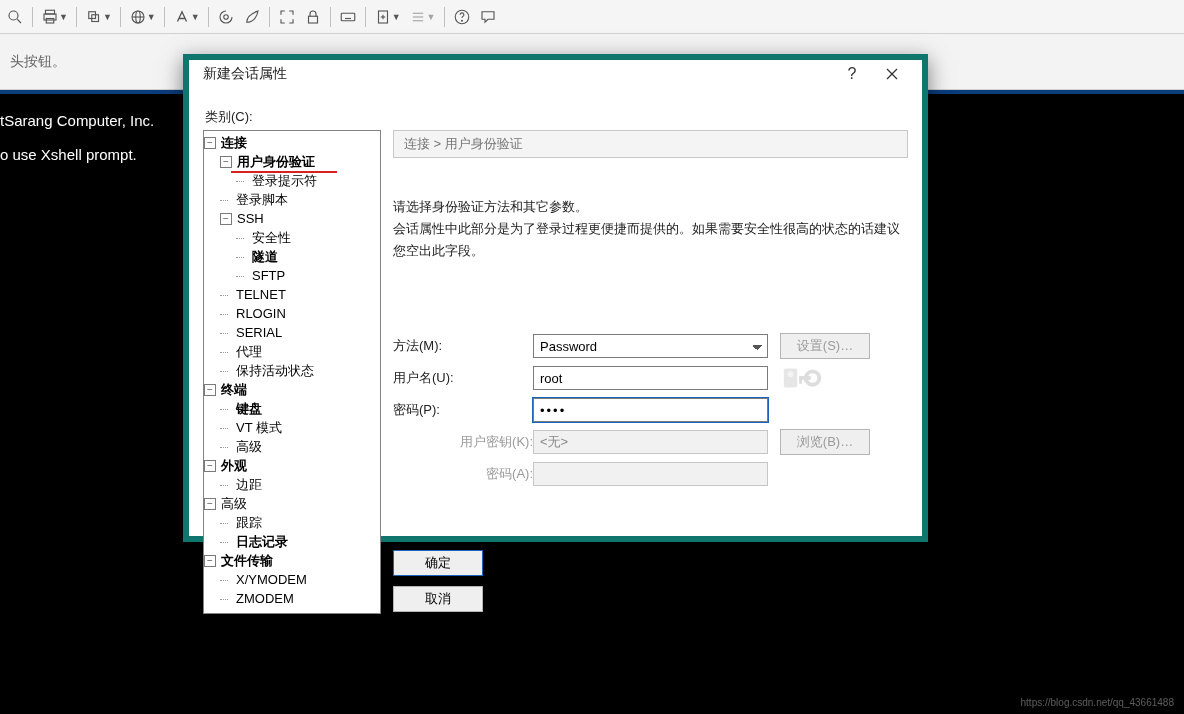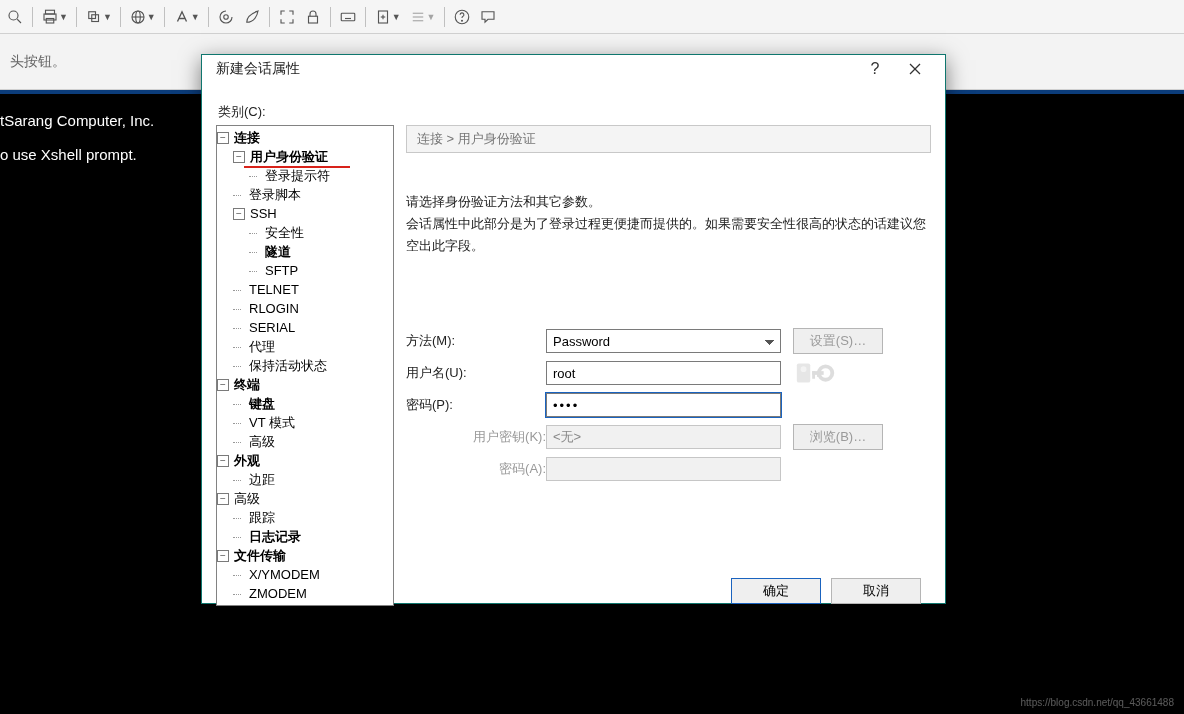--- a/index.html
+++ b/index.html
@@ -29,22 +29,22 @@
     border-top:4px solid #0b3c7a;
   }
   .terminal .line { white-space:pre; }
   .watermark {
     position:absolute; right:10px; bottom:6px; color:rgba(255,255,255,0.35);
     font-size:10px; font-family:Arial,sans-serif;
   }
 
   
   .dialog {
-    position:absolute; left:201px; top:54px; width:745px; height:550px;
-    background:#fff; border:1px solid #0f766e;
+    position:absolute; left:183px; top:54px; width:745px; height:488px;
+    background:#fff; border:6px solid #0f766e;
     box-shadow:0 6px 20px rgba(0,0,0,0.5);
     display:flex; flex-direction:column;
     font-size:13px; color:#222;
   }
   .titlebar {
     height:34px; display:flex; align-items:center; padding:0 10px 0 14px;
     font-size:14px;
   }
   .titlebar .title { flex:1; }
   .titlebar .winbtn { width:40px; height:28px; display:flex; align-items:center; justify-content:center; cursor:pointer;}
@@ -99,20 +99,21 @@
     width:90px; height:26px; border:1px solid #b5b5b5; background:#efefef;
     font-size:13px; cursor:pointer;
   }
   .btn.disabled { color:#9a9a9a; cursor:default; }
   .key-icon { width:46px; height:40px; margin-left:28px; opacity:.5; }
   .key-icon svg { width:46px; height:40px; fill:#bdbdbd; }
   .note { margin-top:58px; font-size:13px; color:#222; }
   .dlg-footer {
     display:flex; justify-content:flex-end; gap:10px;
     padding:12px 10px 2px 0;
+    flex-direction:column;
   }
   .dlg-footer .btn.primary { border:1px solid #1a63bf; }
 </style>
 </head>
 <body>
 
 <div class="app-bg">
 
   <div class="toolbar">
     <span class="tbtn">

